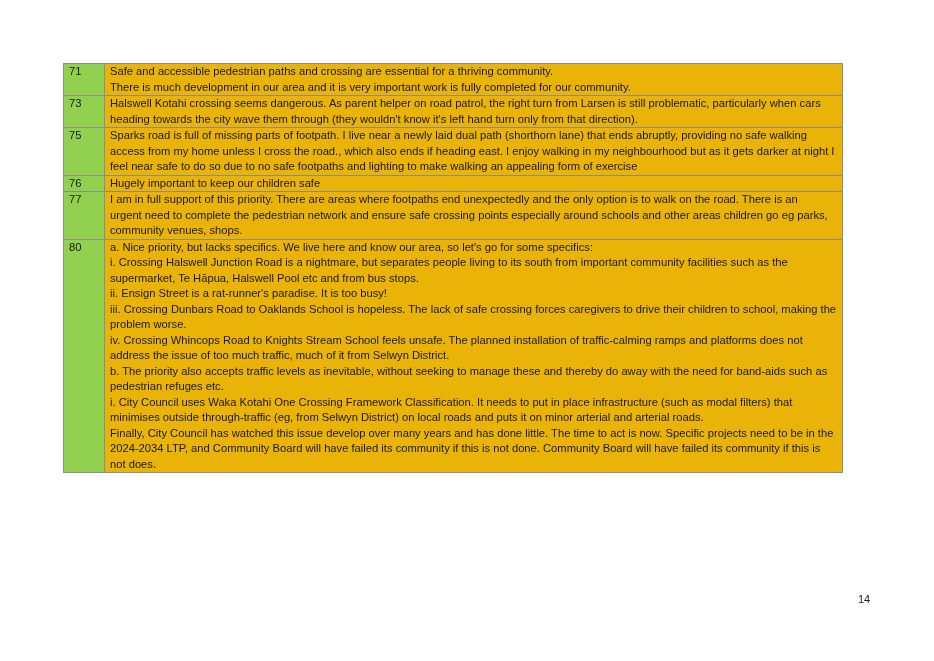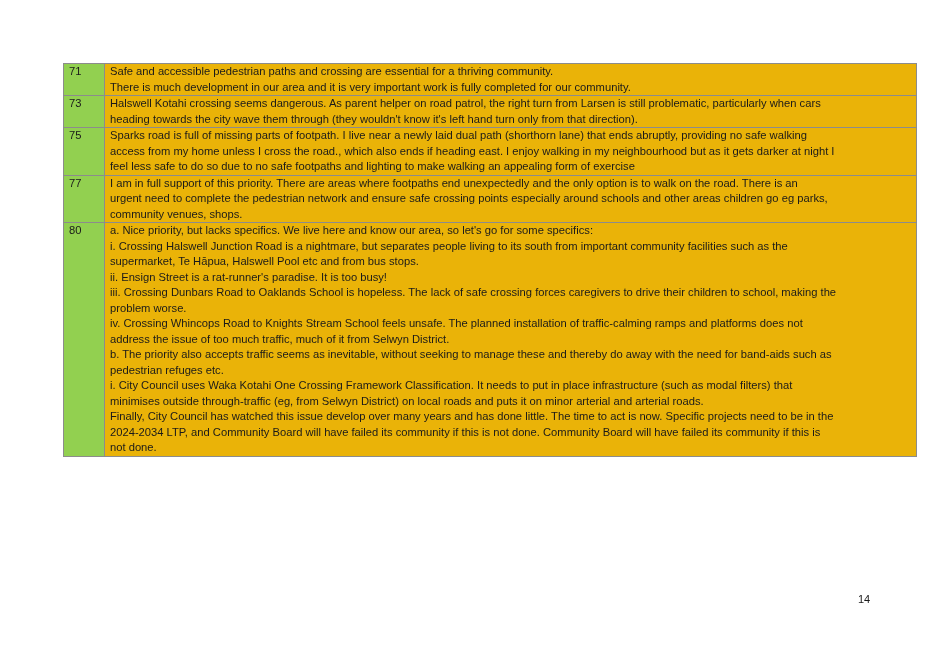--- a/index.html
+++ b/index.html
@@ -8,21 +8,21 @@
       background: #ffffff;
       position: relative;
       overflow: hidden;
       font-family: "Liberation Sans", sans-serif;
       color: #1a1a1a;
     }
     .page { position: absolute; left: 0; top: 0; width: 934px; height: 661px; }
     table.submissions {
       position: absolute;
       left: 63px; top: 63px;
-      width: 854px;
+      width: 780px;
       border-collapse: collapse;
       table-layout: fixed;
     }
     table.submissions td {
       border: 1px solid #8c8c8c;
       vertical-align: top;
       font-size: 11.2px;
       line-height: 15.5px;
       padding: 0 4px 0 5px;
     }
@@ -58,21 +58,27 @@
         <td class="comment-cell">
           <span class="line">Halswell Kotahi crossing seems dangerous. As parent helper on road patrol, the right turn from Larsen is still problematic, particularly when cars</span>
           <span class="line">heading towards the city wave them through (they wouldn't know it's left hand turn only from that direction).</span>
         </td>
       </tr>
       <tr>
         <td class="id-cell">75</td>
         <td class="comment-cell">
           <span class="line">Sparks road is full of missing parts of footpath. I live near a newly laid dual path (shorthorn lane) that ends abruptly, providing no safe walking</span>
           <span class="line">access from my home unless I cross the road., which also ends if heading east. I enjoy walking in my neighbourhood but as it gets darker at night I</span>
-          <span class="line">feel less safe to do so due to no safe footpaths and lighting to make walking an appealing form of exercise</span>
+          <span class="line">feel near safe to do so due to no safe footpaths and lighting to make walking an appealing form of exercise</span>
+        </td>
+      </tr>
+      <tr>
+        <td class="id-cell">76</td>
+        <td class="comment-cell">
+          <span class="line">Hugely important to keep our children safe</span>
         </td>
       </tr>
       <tr>
         <td class="id-cell">77</td>
         <td class="comment-cell">
           <span class="line">I am in full support of this priority. There are areas where footpaths end unexpectedly and the only option is to walk on the road. There is an</span>
           <span class="line">urgent need to complete the pedestrian network and ensure safe crossing points especially around schools and other areas children go eg parks,</span>
           <span class="line">community venues, shops.</span>
         </td>
       </tr>
@@ -80,26 +86,26 @@
         <td class="id-cell">80</td>
         <td class="comment-cell">
           <span class="line">a. Nice priority, but lacks specifics. We live here and know our area, so let's go for some specifics:</span>
           <span class="line">i. Crossing Halswell Junction Road is a nightmare, but separates people living to its south from important community facilities such as the</span>
           <span class="line">supermarket, Te Hāpua, Halswell Pool etc and from bus stops.</span>
           <span class="line">ii. Ensign Street is a rat-runner's paradise. It is too busy!</span>
           <span class="line">iii. Crossing Dunbars Road to Oaklands School is hopeless. The lack of safe crossing forces caregivers to drive their children to school, making the</span>
           <span class="line">problem worse.</span>
           <span class="line">iv. Crossing Whincops Road to Knights Stream School feels unsafe. The planned installation of traffic-calming ramps and platforms does not</span>
           <span class="line">address the issue of too much traffic, much of it from Selwyn District.</span>
-          <span class="line">b. The priority also accepts traffic seems as inevitable, without seeking to manage these and thereby do away with the need for band-aids such as</span>
+          <span class="line">b. The priority also accepts traffic levels as inevitable, without seeking to manage these and thereby do away with the need for band-aids such as</span>
           <span class="line">pedestrian refuges etc.</span>
           <span class="line"> i. City Council uses Waka Kotahi One Crossing Framework Classification. It needs to put in place infrastructure (such as modal filters) that</span>
           <span class="line">minimises outside through-traffic (eg, from Selwyn District) on local roads and puts it on minor arterial and arterial roads.</span>
           <span class="line">Finally, City Council has watched this issue develop over many years and has done little. The time to act is now. Specific projects need to be in the</span>
           <span class="line">2024-2034 LTP, and Community Board will have failed its community if this is not done. Community Board will have failed its community if this is</span>
-          <span class="line">not done.</span>
+          <span class="line">not does.</span>
         </td>
       </tr>
     </tbody>
   </table>
 
   <div class="page-number">14</div>
 </div>
 
 </body></html>

